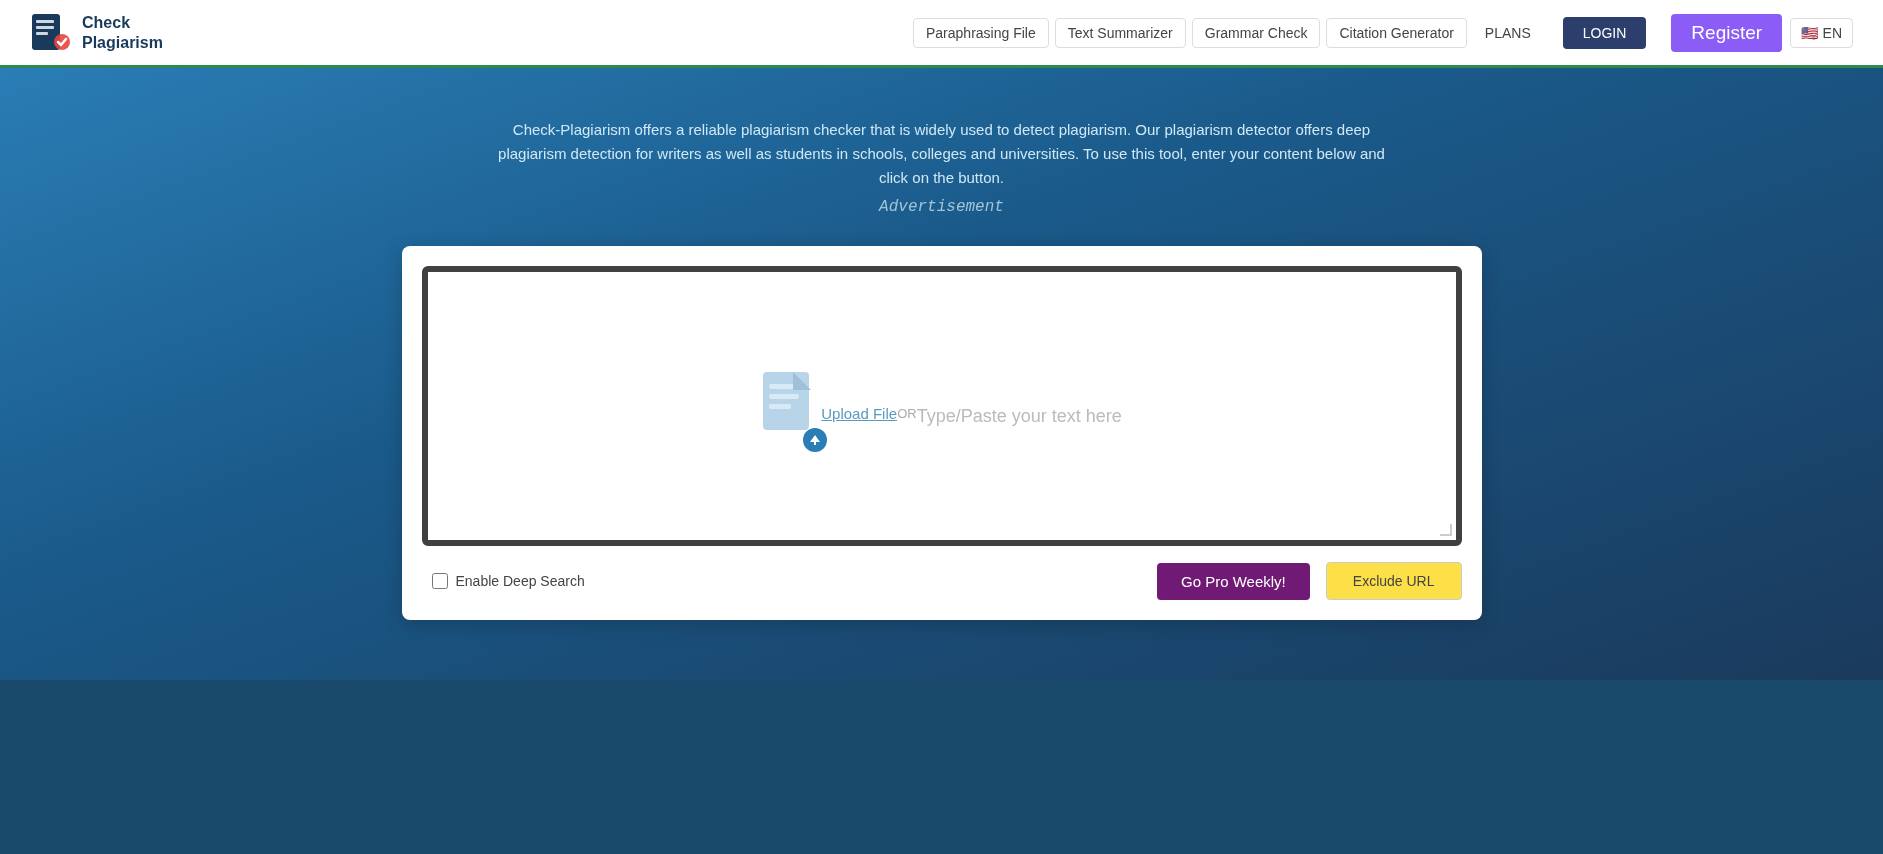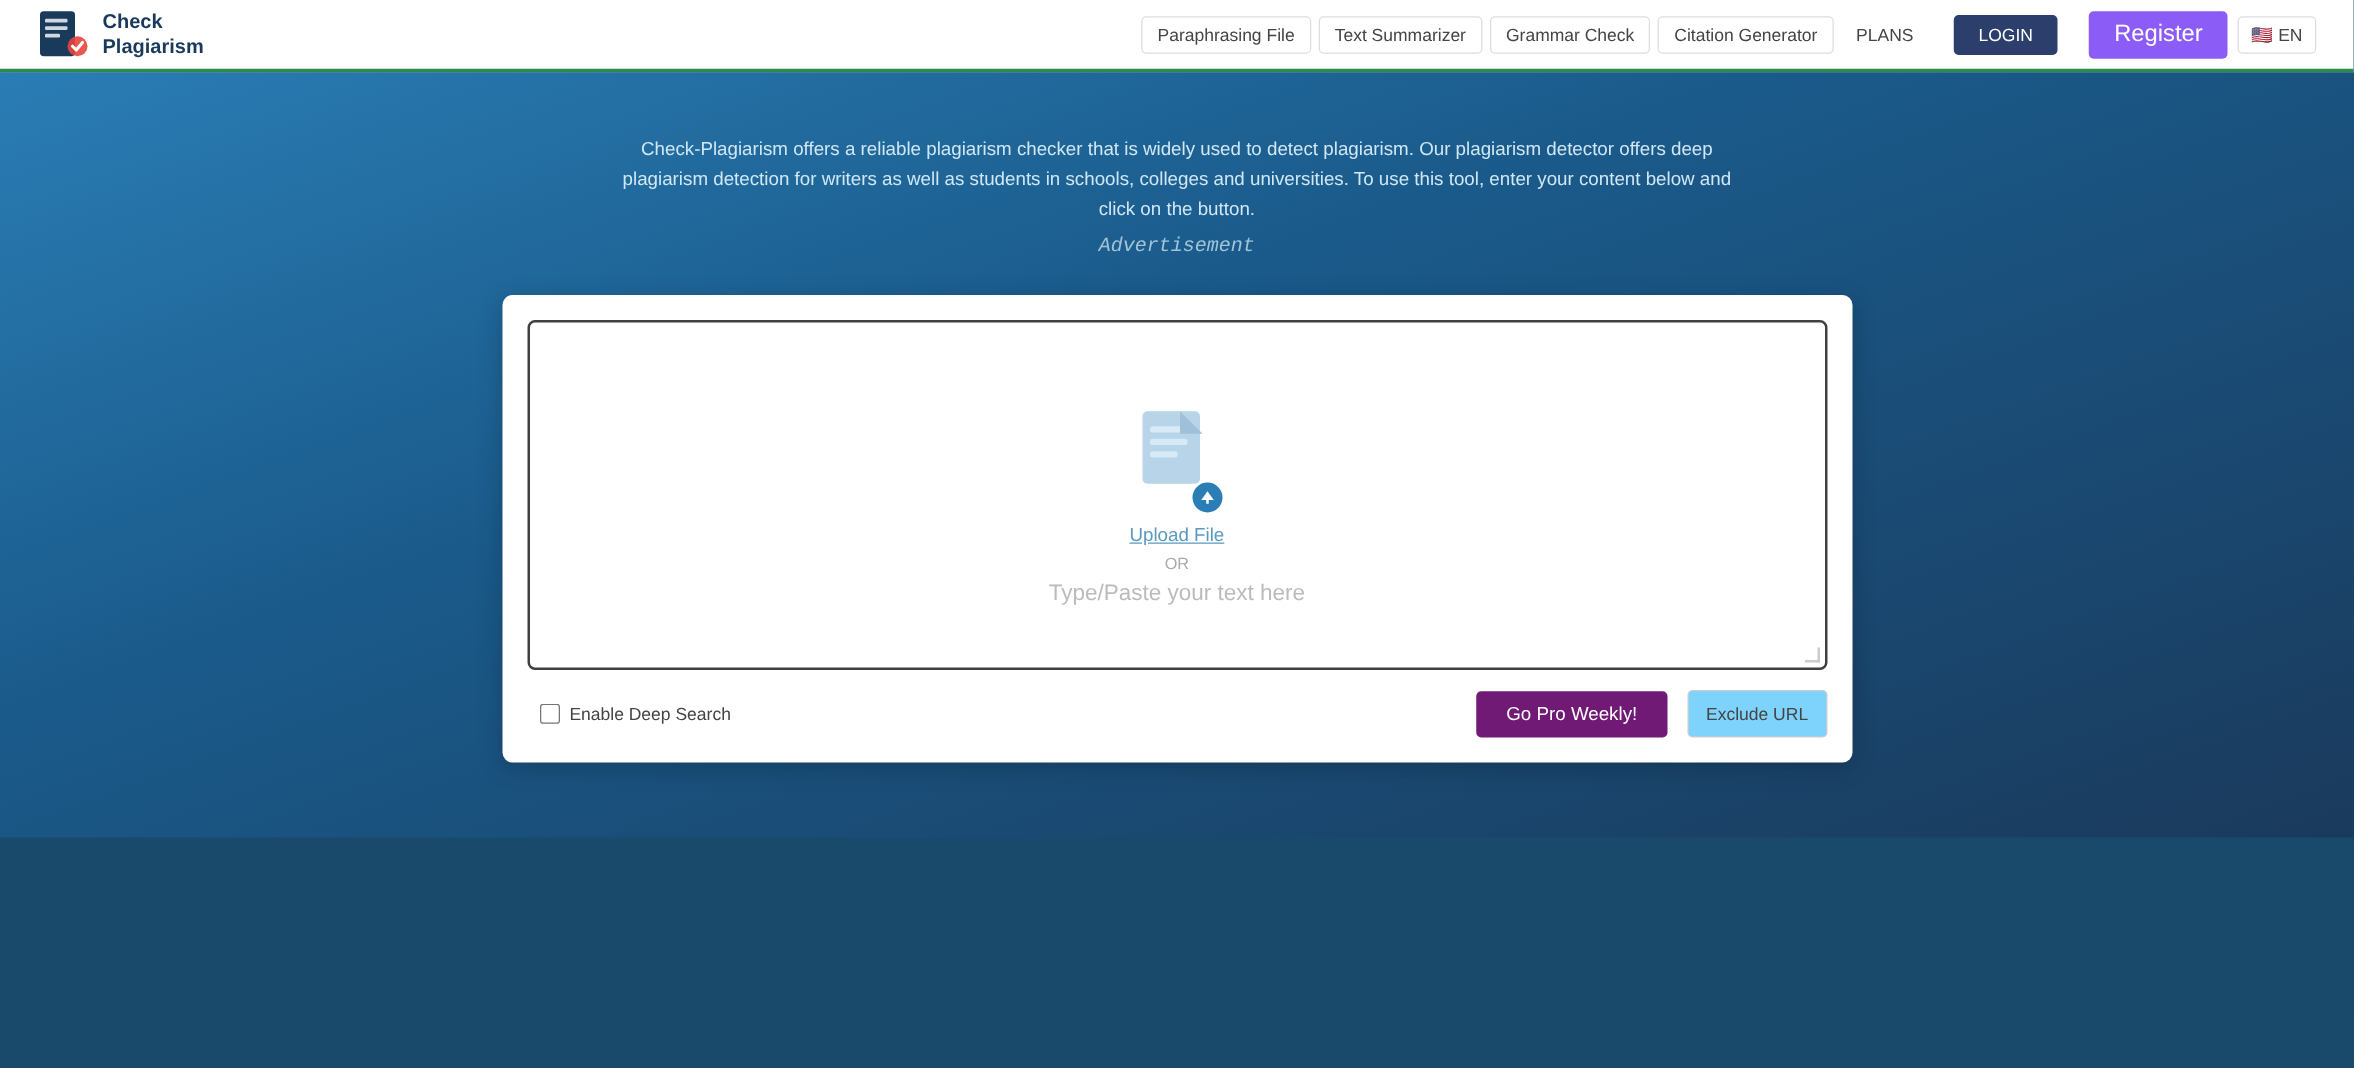--- a/index.html
+++ b/index.html
@@ -4,21 +4,21 @@
   <style>
     * { box-sizing: border-box; margin: 0; padding: 0; }
     body { font-family: Arial, sans-serif; background: #1a4a6b; min-height: 854px; }
 
     
     .header {
       background: #fff;
       display: flex;
       align-items: center;
       padding: 0 30px;
-      height: 58px;
+      height: 68px;
       border-bottom: 3px solid #2d8a4e;
     }
     .logo-area {
       display: flex;
       align-items: center;
       gap: 10px;
       margin-right: auto;
     }
     .logo-icon {
       width: 42px;
@@ -120,25 +120,25 @@
       background: #fff;
       border-radius: 8px;
       max-width: 1080px;
       margin: 10px auto 0;
       padding: 20px;
       box-shadow: 0 4px 20px rgba(0,0,0,0.2);
     }
 
     
     .upload-zone {
-      border: 2px solid #404040;
+      border: 6px solid #404040;
       border-radius: 6px;
       min-height: 280px;
       display: flex;
-      flex-direction: column;
+      flex-direction: row;
       align-items: center;
       justify-content: center;
       background: #fff;
       cursor: text;
       position: relative;
       padding: 40px 20px 20px;
     }
     .upload-icon-area {
       margin-bottom: 16px;
       position: relative;
@@ -219,24 +219,24 @@
     .btn-pro {
       background: #701a75;
       color: #fff;
       border: none;
       padding: 10px 24px;
       border-radius: 4px;
       font-size: 15px;
       cursor: pointer;
     }
     .btn-exclude {
-      background: #7dd3fc;
+      background: #fde047;
       color: #444;
       border: 1px solid #ccc;
-      padding: 10px 14px;
+      padding: 10px 26px;
       border-radius: 4px;
       font-size: 14px;
       cursor: pointer;
     }
 
     
     .check-btn-wrap {
       text-align: center;
       margin-top: 24px;
       padding-bottom: 30px;

